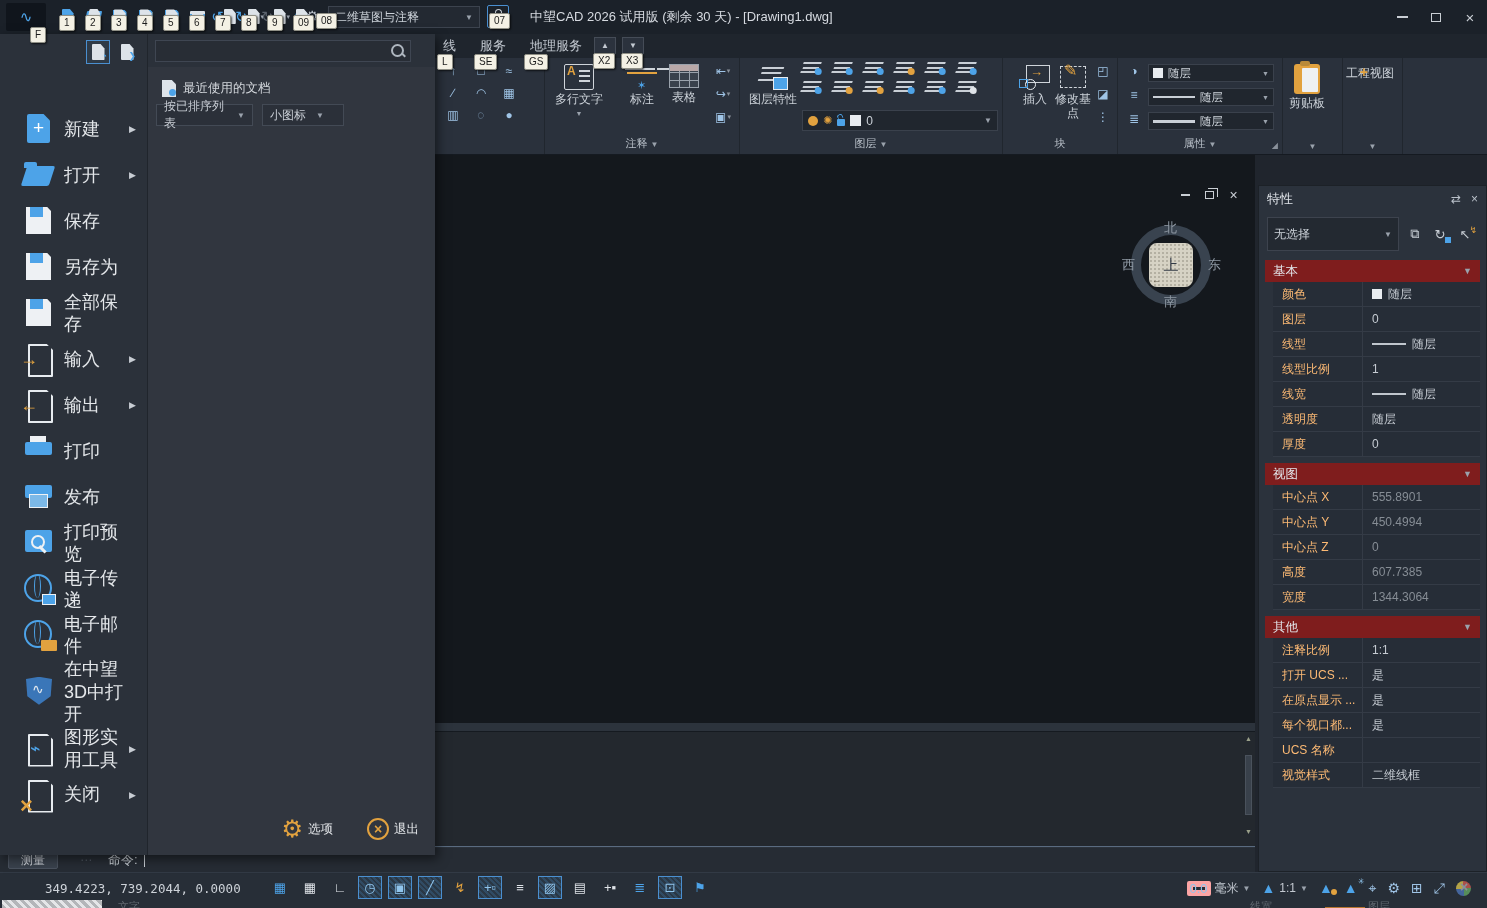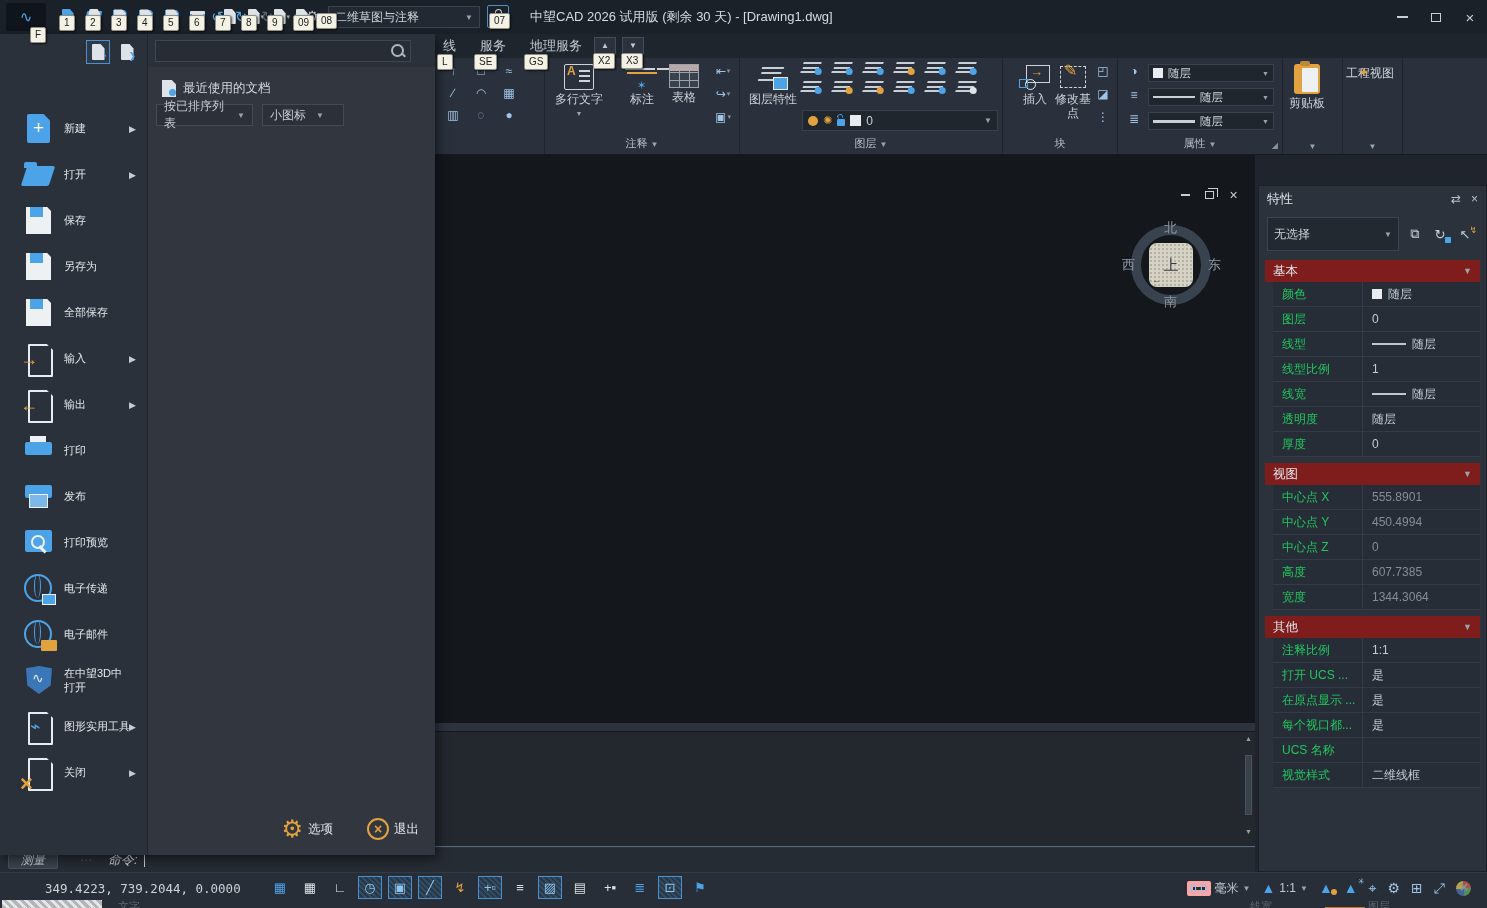--- a/index.html
+++ b/index.html
@@ -126,21 +126,21 @@
         display:flex;align-items:center;justify-content:center;color:#333b46;font-size:15px;}
   .cbox::after{content:"←";position:absolute;left:3px;bottom:2px;font-size:9px;color:#6a6352;}
   .cdir{position:absolute;font-size:13px;color:#8f99a4;}
   .cn{left:36px;top:-3px;}.cs{left:36px;bottom:-3px;}.cw{left:-6px;top:34px;}.ce{right:-7px;top:34px;}
 
   
   .cmdwin{position:absolute;left:435px;top:723px;width:820px;height:125px;background:#2c333c;}
   .cmdinner{position:absolute;left:0;top:8px;width:820px;height:116px;background:#23282e;border-top:1px solid #151a20;border-bottom:1px solid #5a6b80;}
   .cmdscroll{position:absolute;right:2px;top:12px;width:9px;height:100px;display:flex;flex-direction:column;align-items:center;justify-content:space-between;font-size:7px;color:#9aa08a;}
   .cmdscroll .thumb{width:7px;height:60px;background:#39414b;border:1px solid #4a525c;}
-  .cmdline{position:absolute;left:0;top:848px;width:1255px;height:24px;background:#262c34;display:flex;align-items:center;font-style:italic;}
+  .cmdline{position:absolute;left:0;top:848px;width:1255px;height:24px;background:#262c34;display:flex;align-items:center;}
   .meas-tab{margin-left:8px;height:17px;padding:0 12px;background:#39414c;border:1px solid #4a525e;border-radius:2px;
             display:flex;align-items:center;font-size:12px;color:#ccd1d7;}
   .cmd-dots{margin-left:22px;color:#4a525c;font-size:12px;letter-spacing:2px;}
   .cmd-prompt{margin-left:14px;font-size:13px;color:#c6ccd2;}
   .cmd-caret{display:inline-block;width:1px;height:13px;background:#c6ccd2;margin-left:6px;vertical-align:middle;}
 
   
   .statusbar{position:absolute;left:0;top:872px;width:1487px;height:36px;background:#272e37;border-top:1px solid #323a45;}
   .coords{position:absolute;left:45px;top:8px;font-family:"DejaVu Sans Mono",monospace;font-size:12.5px;color:#cdd2d8;}
   .toggles{position:absolute;left:268px;top:3px;display:flex;gap:6px;}
@@ -174,36 +174,36 @@
   .pp-selrow{display:flex;align-items:center;gap:7px;padding:5px 8px 7px;}
   .pp-combo{width:132px;height:34px;background:#232931;border:1px solid #3d434e;display:flex;align-items:center;padding:0 6px;font-size:12px;color:#ccd2d9;}
   .pp-combo .caret{margin-left:auto;font-size:8px;color:#9aa2ac;}
   .ppi{width:18px;text-align:center;color:#c6ccd3;font-size:13px;position:relative;}
   .ppi .zap{position:absolute;right:-3px;top:-2px;color:#e2a23f;font-size:9px;}
   .ppi .bsq{position:absolute;right:-2px;bottom:-1px;width:6px;height:6px;background:#4da3e8;}
   .pp-sec{margin:2px 6px 0 6px;height:22px;background:#7f1d1d;display:flex;align-items:center;padding:0 8px;font-size:12.5px;color:#e3e7ec;}
   .pp-sec .caret{margin-left:auto;font-size:9px;color:#9aa2ac;}
   .pp-rows{margin:0 6px 6px 14px;}
   .pp-row{display:flex;align-items:center;height:25px;background:#262d37;border-bottom:1px solid #343b46;font-size:12px;}
-  .pp-lab{width:90px;padding-left:9px;color:#22c55e;border-right:1px solid #343b46;height:100%;display:flex;align-items:center;white-space:nowrap;overflow:hidden;}
+  .pp-lab{width:90px;padding-left:9px;color:#fdba74;border-right:1px solid #343b46;height:100%;display:flex;align-items:center;white-space:nowrap;overflow:hidden;}
   .pp-val{flex:1;padding-left:9px;color:#c6ccd3;display:flex;align-items:center;gap:6px;white-space:nowrap;}
   .pp-val .sw{width:10px;height:10px;background:#e8ecf0;}
   .pp-val .ln{width:34px;border-top:2px solid #c0c6cd;}
   .pp-row .dim{color:#868d95;}
 
   
   .fmenu{position:absolute;left:0;top:34px;width:435px;height:821px;z-index:20;display:flex;box-shadow:3px 4px 10px rgba(0,0,0,.5);}
   .fm-left{width:148px;background:#2b313a;border-right:1px solid #20252c;position:relative;}
   .fm-minibar{position:absolute;right:8px;top:6px;display:flex;gap:5px;}
   .fm-mini{width:24px;height:24px;display:flex;align-items:center;justify-content:center;border:1px solid transparent;position:relative;}
   .fm-mini.sel{border-color:#4a8fd0;background:#2f3a46;}
   .fm-mini .badge{position:absolute;right:2px;bottom:2px;font-size:9px;color:#4da3e8;line-height:1;}
   .fm-items{position:absolute;left:0;top:72px;width:148px;display:flex;flex-direction:column;}
   .fm-item{position:relative;min-height:46px;display:flex;align-items:center;padding-left:22px;gap:8px;cursor:default;}
-  .fm-item .lbl{font-size:11px;color:#e4e7ea;width:66px;line-height:1.25;}
+  .fm-item .lbl{font-size:18px;color:#e4e7ea;width:66px;line-height:1.25;}
   .fm-item .arr{position:absolute;right:12px;font-size:9px;color:#c8cdd3;}
   .fi{width:34px;height:34px;position:relative;flex:none;}
   
   .mi-new::before{content:"";position:absolute;left:5px;top:2px;width:23px;height:29px;background:#4da3e8;border-radius:2px;clip-path:polygon(0 0,72% 0,100% 22%,100% 100%,0 100%);}
   .mi-new::after{content:"+";position:absolute;left:11px;top:5px;color:#fff;font-size:19px;}
   .mi-open::before{content:"";position:absolute;left:2px;top:8px;width:28px;height:20px;background:#4da3e8;transform:skewX(-18deg);border-radius:2px;}
   .mi-open::after{content:"";position:absolute;left:2px;top:4px;width:13px;height:6px;background:#4da3e8;border-radius:2px 2px 0 0;}
   .mi-save::before,.mi-saveas::before,.mi-saveall::before{content:"";position:absolute;left:4px;top:3px;width:25px;height:27px;background:#eef1f4;clip-path:polygon(0 0,85% 0,100% 15%,100% 100%,0 100%);}
   .mi-save::after,.mi-saveas::after,.mi-saveall::after{content:"";position:absolute;left:8px;top:3px;width:13px;height:10px;background:#4da3e8;}
   .mi-saveas .pen{position:absolute;right:-3px;bottom:-3px;color:#e2a23f;font-size:18px;z-index:2;}

